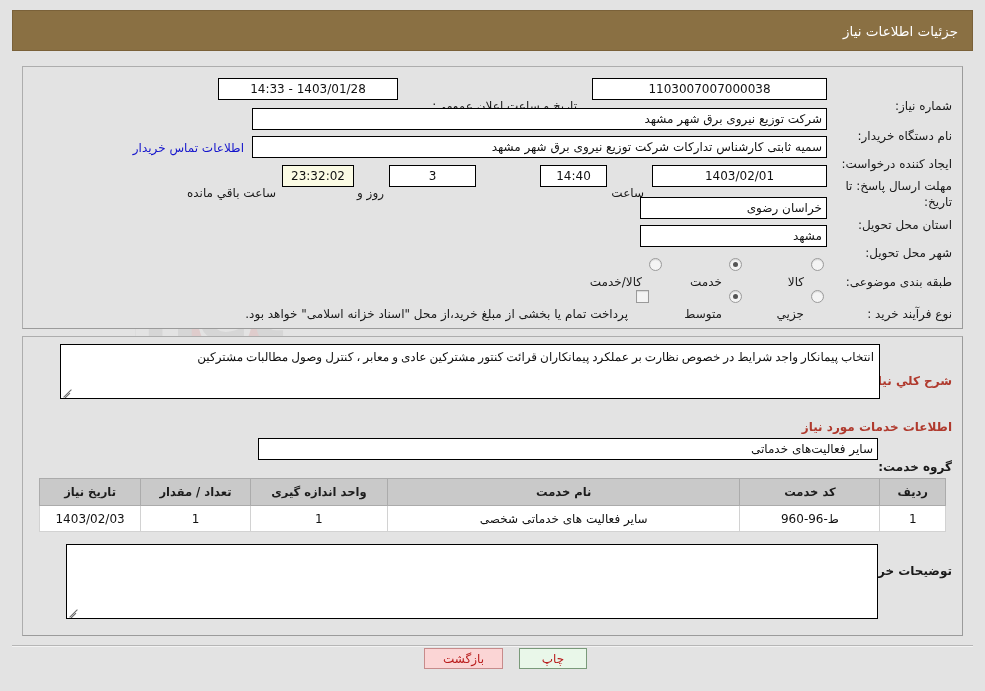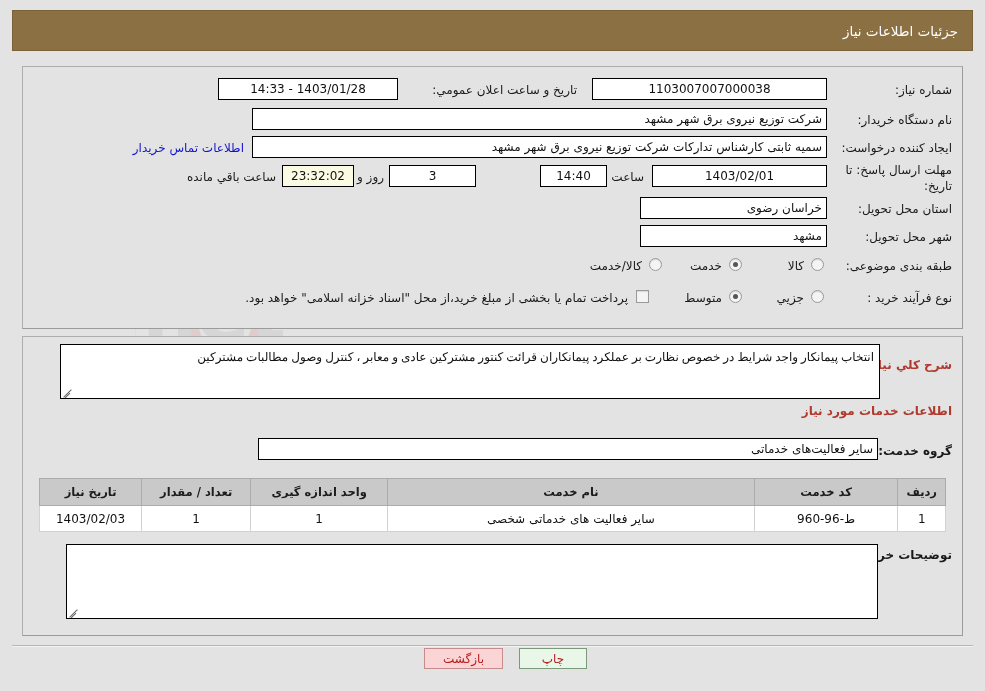--- a/index.html
+++ b/index.html
@@ -58,20 +58,21 @@
 
   .panel-inner { position: relative; width: 100%; height: 100%; }
 
   
   .lbl {
     position: absolute;
     font-size: 12px;
     color: #1a1a1a;
     white-space: nowrap;
     line-height: 14px;
+    margin-top: 16px;
   }
   .lbl.bold { font-weight: bold; }
   .lbl.red  { color: #b03a2e; }
 
   .fld {
     position: absolute;
     background: #ffffff;
     border: 1px solid #000000;
     font-size: 12px;
     color: #111;
@@ -157,21 +158,21 @@
     font-size: 12px;
     background: #fff;
   }
   .tbl th {
     background: #c9c9c9;
     border: 1px solid #ababab;
     font-weight: bold;
     font-size: 11.5px;
     color: #1c1c1c;
     height: 27px;
-    padding: 0 8px;
+    padding: 0 17px;
     text-align: center;
     white-space: nowrap;
   }
   .tbl td {
     background: #fff;
     border: 1px solid #d2d2d2;
     height: 26px;
     padding: 0 6px;
     text-align: center;
     color: #111;

